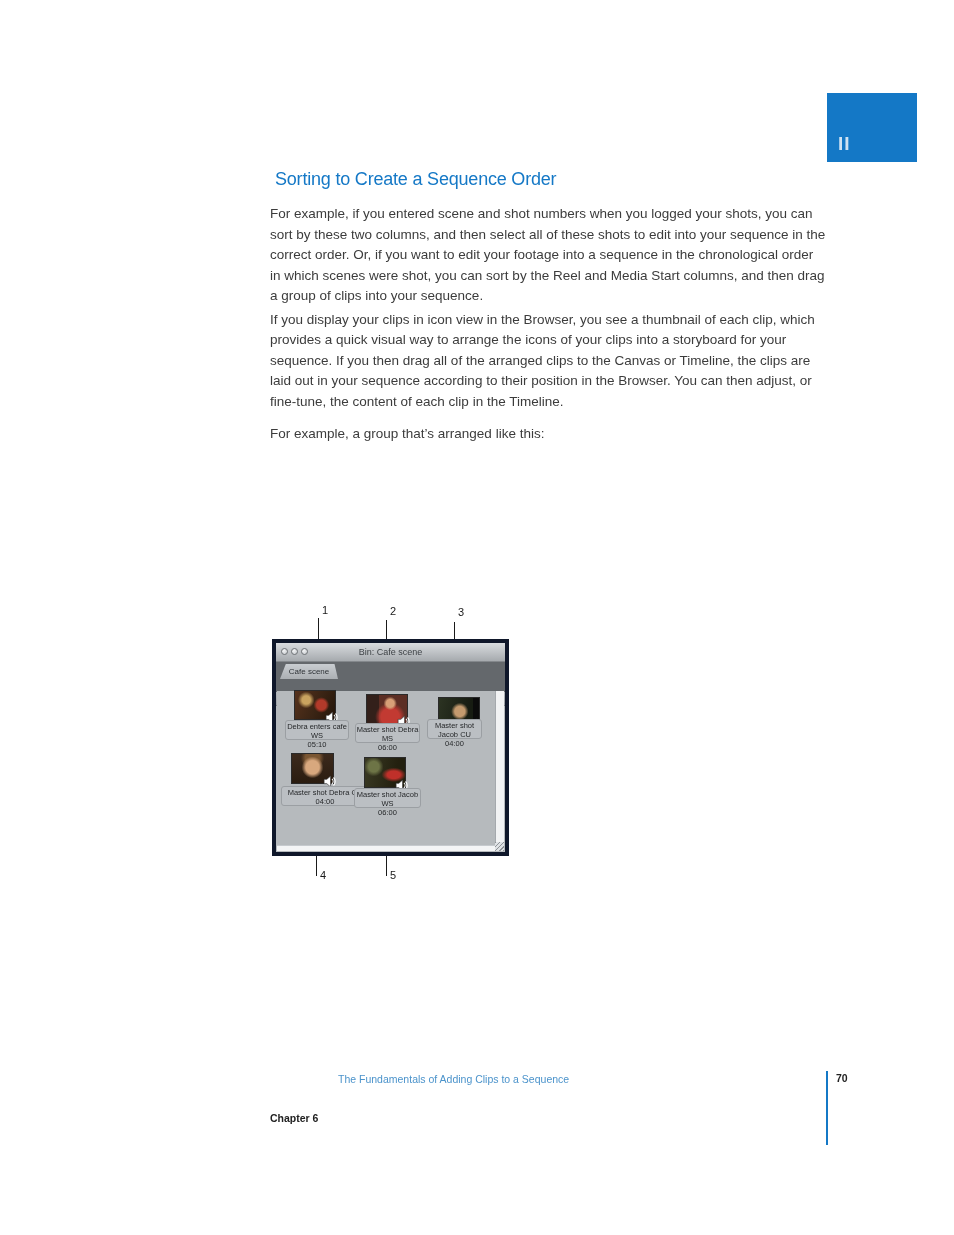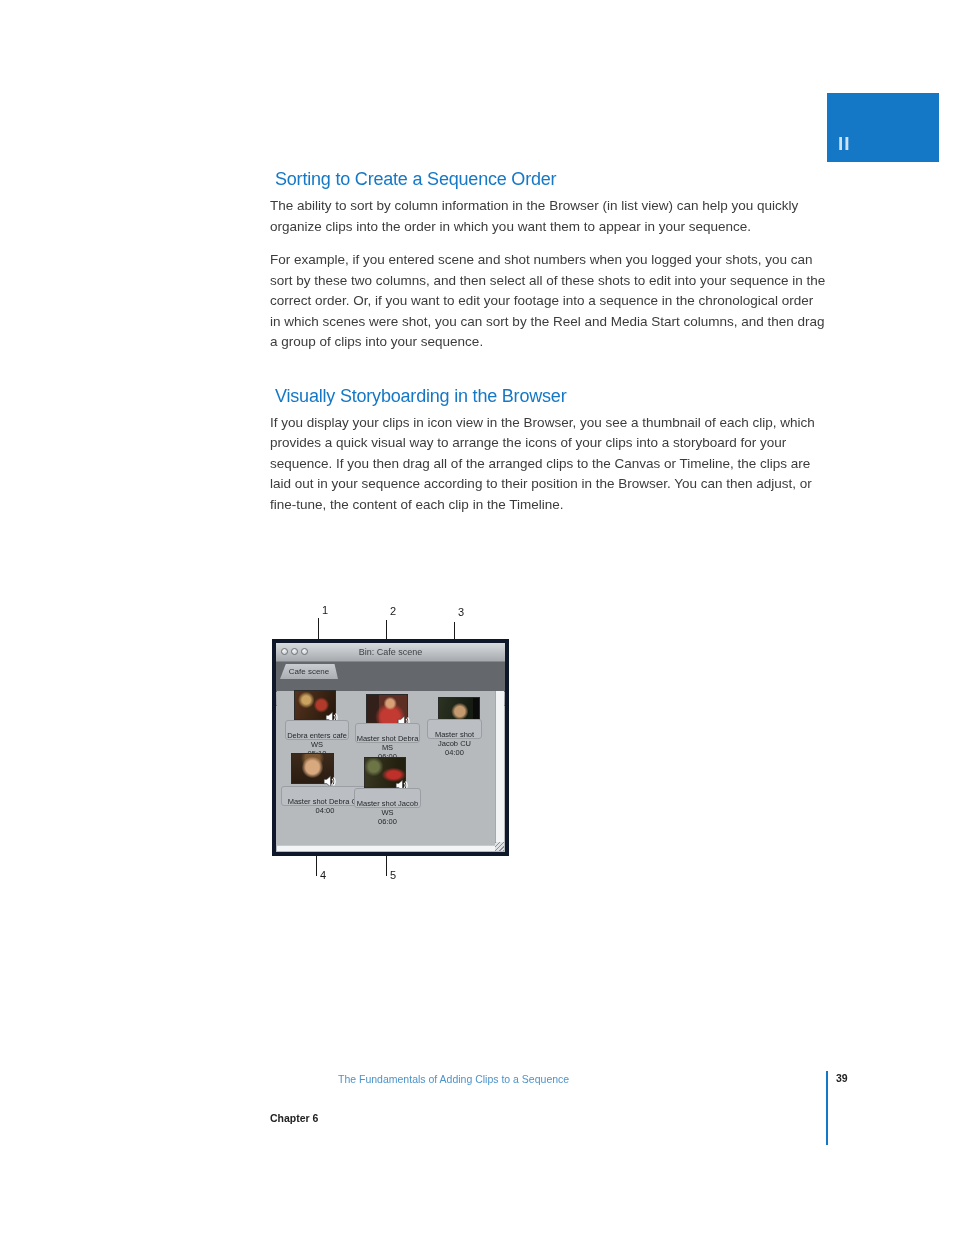--- a/index.html
+++ b/index.html
@@ -1,21 +1,21 @@
 <!DOCTYPE html>
 <html><head>
 <meta charset="utf-8">
 <style>
   html,body{margin:0;padding:0;background:#ffffff;}
   .page{
     position:relative;width:954px;height:1235px;background:#fff;overflow:hidden;
     font-family:"Liberation Sans", sans-serif;color:#3c3c3c;
   }
   
-  .part-tab{position:absolute;left:827px;top:93px;width:112px;height:69px;background:#1478C6;}
+  .part-tab{position:absolute;left:827px;top:93px;width:90px;height:69px;background:#1478C6;}
   .part-tab .roman{position:absolute;left:11px;bottom:7px;font-size:19px;font-weight:700;color:#cfe2f2;letter-spacing:1px;}
   
   .col{position:absolute;left:270px;top:162px;width:556px;}
   h2.sec{margin:5px;font-size:18px;line-height:24px;font-weight:500;color:#1478C6;letter-spacing:-0.2px;}
   .col p{margin:0;font-size:13.5px;line-height:20.5px;color:#3c3c3c;}
   .mt3{margin-top:3px!important;} .mt12{margin-top:12px!important;} .mt13{margin-top:13px!important;}
   .mt31{margin-top:31px!important;}
   .link-gray{color:#a5a5a5;text-decoration:none;cursor:pointer;}
   
   .callout-num{position:absolute;font-size:11px;color:#1a1a1a;}
@@ -32,21 +32,21 @@
   .statusbar{height:13px;background:linear-gradient(#b2b6ba,#9da1a5);border-bottom:1px solid #7e8286;
        font-size:14px;line-height:13px;text-align:center;color:#3a3e42;}
   .content{position:absolute;left:1px;right:1px;top:48px;bottom:1px;background:#b6babd;}
   .vtrack{position:absolute;top:0;right:0;bottom:6px;width:9px;background:#f2f3f4;border-left:1px solid #a5a9ad;box-sizing:border-box;}
   .hstrip{position:absolute;left:0;right:9px;bottom:0;height:6px;background:#f4f5f6;border-top:1px solid #c6cace;box-sizing:border-box;}
   .grip{position:absolute;right:0;bottom:0;width:9px;height:9px;
        background:repeating-linear-gradient(135deg,#8f9397 0 1px,#dfe2e5 1px 3px);}
   .thumb{position:absolute;width:42px;height:30px;border:1px solid #2a2a2a;box-sizing:border-box;}
   .spk{position:absolute;right:-3px;bottom:-4px;width:13px;height:13px;}
   .lbl{position:absolute;height:20px;background:#bbbfc3;border:1px solid #9b9fa3;border-radius:3px;
-       font-size:7.5px;line-height:9px;text-align:center;color:#26282a;box-sizing:border-box;padding-top:10px;}
+       font-size:7.5px;line-height:9px;text-align:center;color:#26282a;box-sizing:border-box;padding-top:1px;}
   
   .t1{left:18px;top:47px;background:radial-gradient(circle at 66% 50%,#b23a2a 0 16%,rgba(0,0,0,0) 26%),radial-gradient(circle at 28% 32%,#c9a35f 0 12%,rgba(0,0,0,0) 24%),linear-gradient(115deg,#57331d,#3a2414 55%,#241509);}
   .l1{left:9px;top:77px;width:64px;}
   .t2{left:90px;top:51px;background:radial-gradient(circle at 58% 30%,#d8a077 0 13%,rgba(0,0,0,0) 22%),radial-gradient(ellipse at 58% 78%,#c23a32 0 28%,rgba(0,0,0,0) 46%),linear-gradient(90deg,#33201a 0 30%,#5c2e24 30%);}
   .l2{left:79px;top:80px;width:65px;}
   .t3{left:162px;top:54px;background:linear-gradient(90deg,rgba(0,0,0,0) 0 86%,#0b0b0b 86%),radial-gradient(circle at 52% 48%,#c49a6e 0 20%,rgba(0,0,0,0) 34%),linear-gradient(105deg,#2c3322,#171c12 70%);}
   .l3{left:151px;top:76px;width:55px;}
   .t4{left:15px;top:110px;width:43px;height:31px;background:radial-gradient(circle at 50% 46%,#d8a87e 0 26%,rgba(0,0,0,0) 42%),radial-gradient(circle at 50% 14%,#7a5632 0 22%,rgba(0,0,0,0) 36%),linear-gradient(#3c2a1c,#2a1c10);}
   .l4{left:5px;top:143px;width:88px;}
   .t5{left:88px;top:114px;height:31px;background:radial-gradient(ellipse at 72% 58%,#c0302a 0 16%,rgba(0,0,0,0) 30%),radial-gradient(circle at 22% 30%,#6d7446 0 14%,rgba(0,0,0,0) 26%),linear-gradient(100deg,#3a3a24,#23200f 75%);}
@@ -61,25 +61,24 @@
 <body>
 
 <div class="page">
 
   <div class="part-tab">
     <span class="roman">II</span>
   </div>
 
   <div class="col">
     <h2 class="sec">Sorting to Create a Sequence Order</h2>
-    <p class="mt3">The ability to sort by column information in the Browser (in list view) can help you quickly organize clips into the order in which you want them to appear in your sequence.</p>
     <p class="mt13">For example, if you entered scene and shot numbers when you logged your shots, you can sort by these two columns, and then select all of these shots to edit into your sequence in the correct order. Or, if you want to edit your footage into a sequence in the chronological order in which scenes were shot, you can sort by the Reel and Media Start columns, and then drag a group of clips into your sequence.</p>
 
-    <h2 class="sec mt31">Visually Storyboarding in the Browser</h2>
     <p class="mt3">If you display your clips in icon view in the Browser, you see a thumbnail of each clip, which provides a quick visual way to arrange the icons of your clips into a storyboard for your sequence. If you then drag all of the arranged clips to the Canvas or Timeline, the clips are laid out in your sequence according to their position in the Browser. You can then adjust, or fine-tune, the content of each clip in the Timeline.</p>
+    <p class="mt12">For example, a group that’s arranged like this:</p>
   </div>
 
   <span class="callout-num" style="left:322px;top:604px;">1</span>
   <span class="callout-num" style="left:390px;top:605px;">2</span>
   <span class="callout-num" style="left:458px;top:606px;">3</span>
   <span class="callout-num" style="left:320px;top:869px;">4</span>
   <span class="callout-num" style="left:390px;top:869px;">5</span>
   <div class="callout-line" style="left:318px;top:618px;height:84px;"></div>
   <div class="callout-line" style="left:386px;top:620px;height:85px;"></div>
   <div class="callout-line" style="left:454px;top:622px;height:86px;"></div>
@@ -155,15 +154,15 @@
     </div>
     <div class="lbl l5">
       <div>Master shot Jacob WS</div>
       <div>06:00</div>
     </div>
   </div>
 
   <span class="footer-chapter">Chapter 6</span>
   <span class="footer-link">The Fundamentals of Adding Clips to a Sequence</span>
   <div class="pageline"></div>
-  <span class="pagenum">39</span>
+  <span class="pagenum">70</span>
 
 </div>
 
 </body></html>

